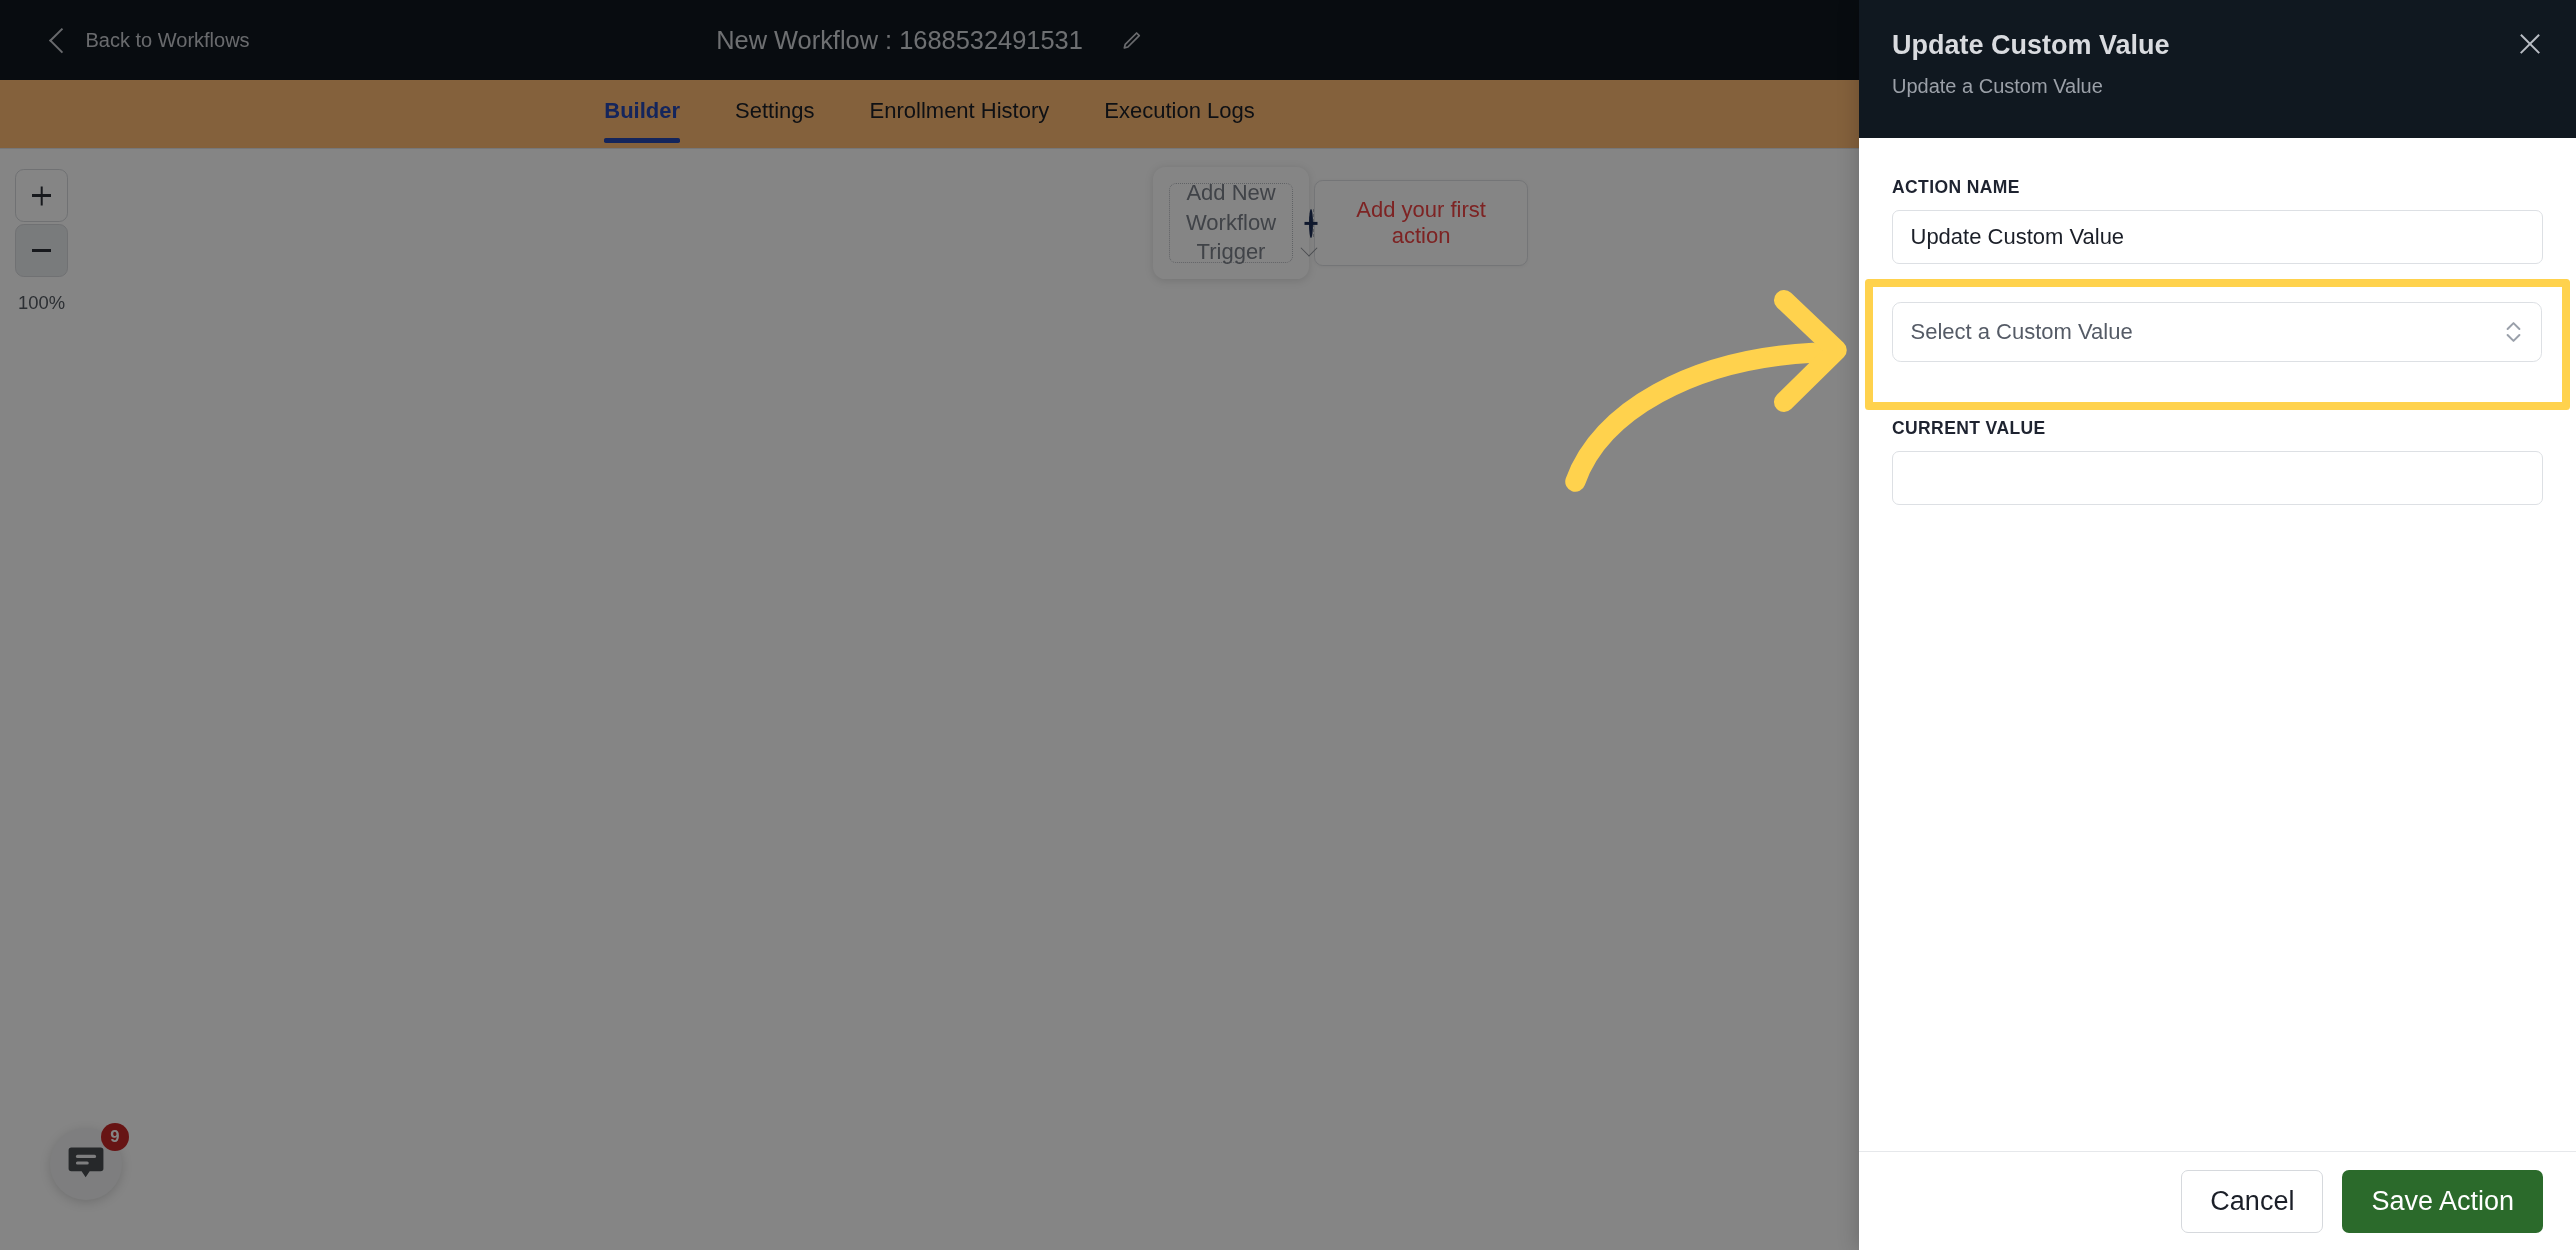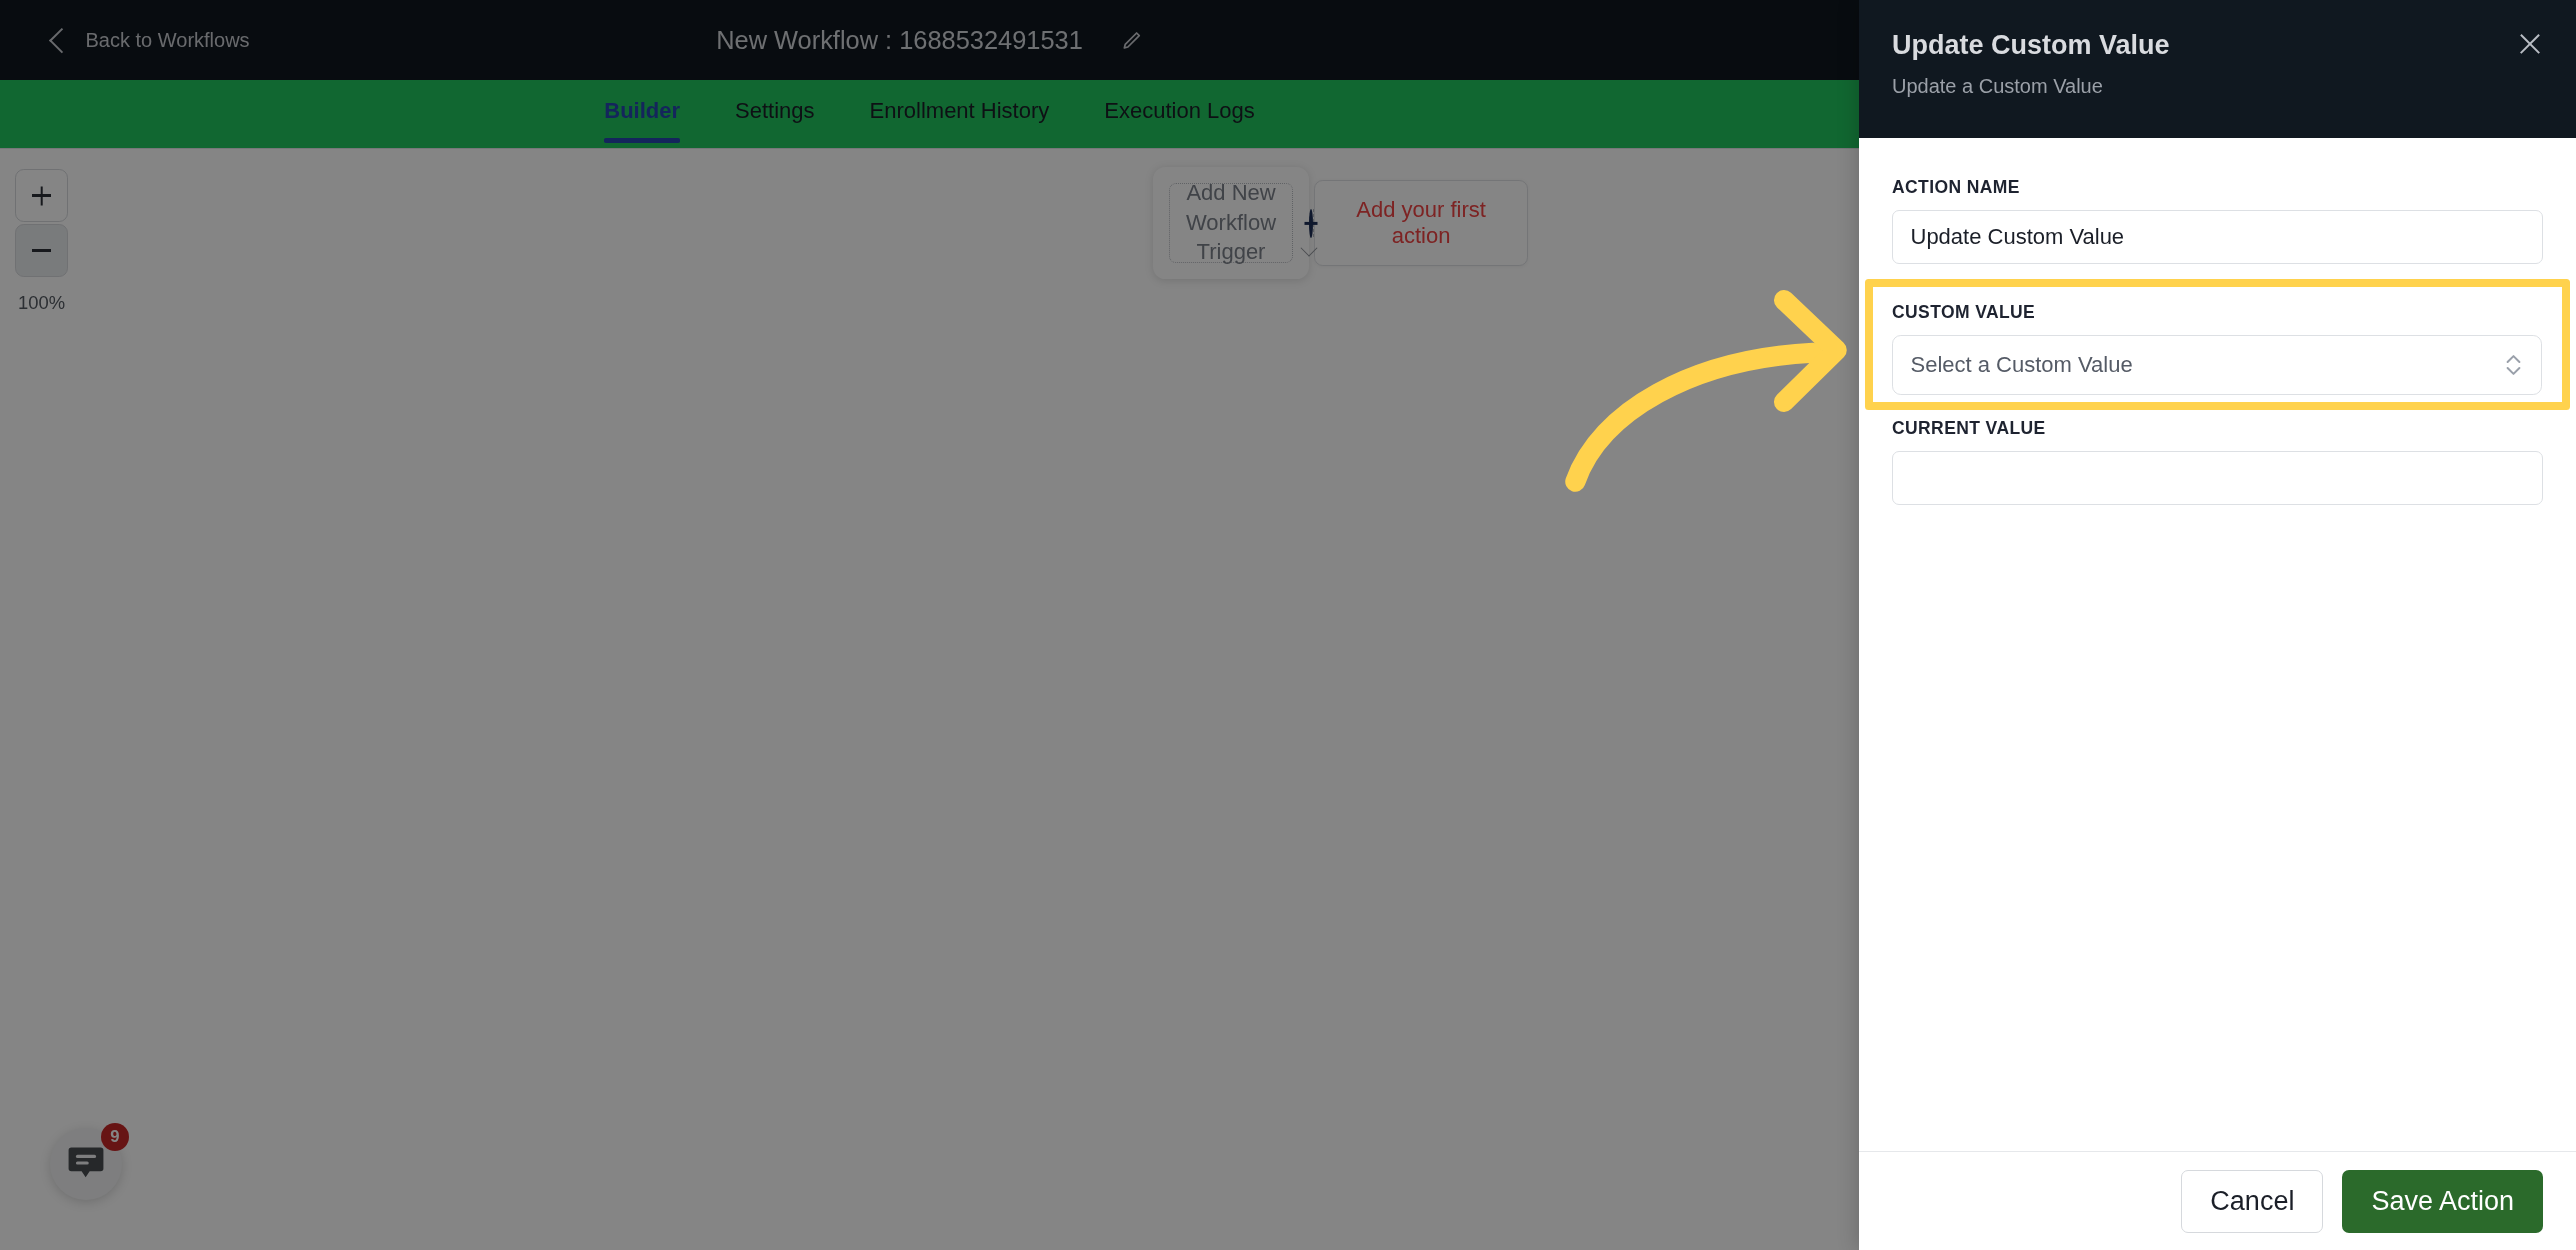--- a/index.html
+++ b/index.html
@@ -72,21 +72,21 @@
     font-size: 25.4px;
   }
   .pencil-icon {
     width: 21px; height: 21px;
     display: block;
   }
 
   .tabbar {
     position: relative;
     height: 69px;
-    background: #22c55e;
+    background: #fdba74;
     border-bottom: 0.9px solid #e3e5e8;
     display: flex;
     justify-content: center;
     align-items: flex-start;
     gap: 55px;
     padding-top: 17.5px;
   }
   .tab {
     position: relative;
     font-size: 22px;
@@ -549,21 +549,20 @@
     </div>
 
     <div class="panel-footer">
       <button class="btn btn-cancel">Cancel</button>
       <button class="btn btn-save">Save Action</button>
     </div>
   </div>
 
   <div class="highlight-mask"></div>
   <div class="highlight-content">
-    <div class="field-label">CUSTOM VALUE</div>
     <div class="select-wrap" style="pointer-events:auto">
       <div class="select-box">Select a Custom Value</div>
       <svg class="stepper-icon" viewBox="0 0 16 22">
         <path d="M3 8.5L8 3.5l5 5" fill="none" stroke="#9aa0aa" stroke-width="1.7" stroke-linecap="round" stroke-linejoin="round"></path>
         <path d="M3 13.5L8 18.5l5-5" fill="none" stroke="#9aa0aa" stroke-width="1.7" stroke-linecap="round" stroke-linejoin="round"></path>
       </svg>
     </div>
   </div>
   <div class="highlight-box"></div>
 

